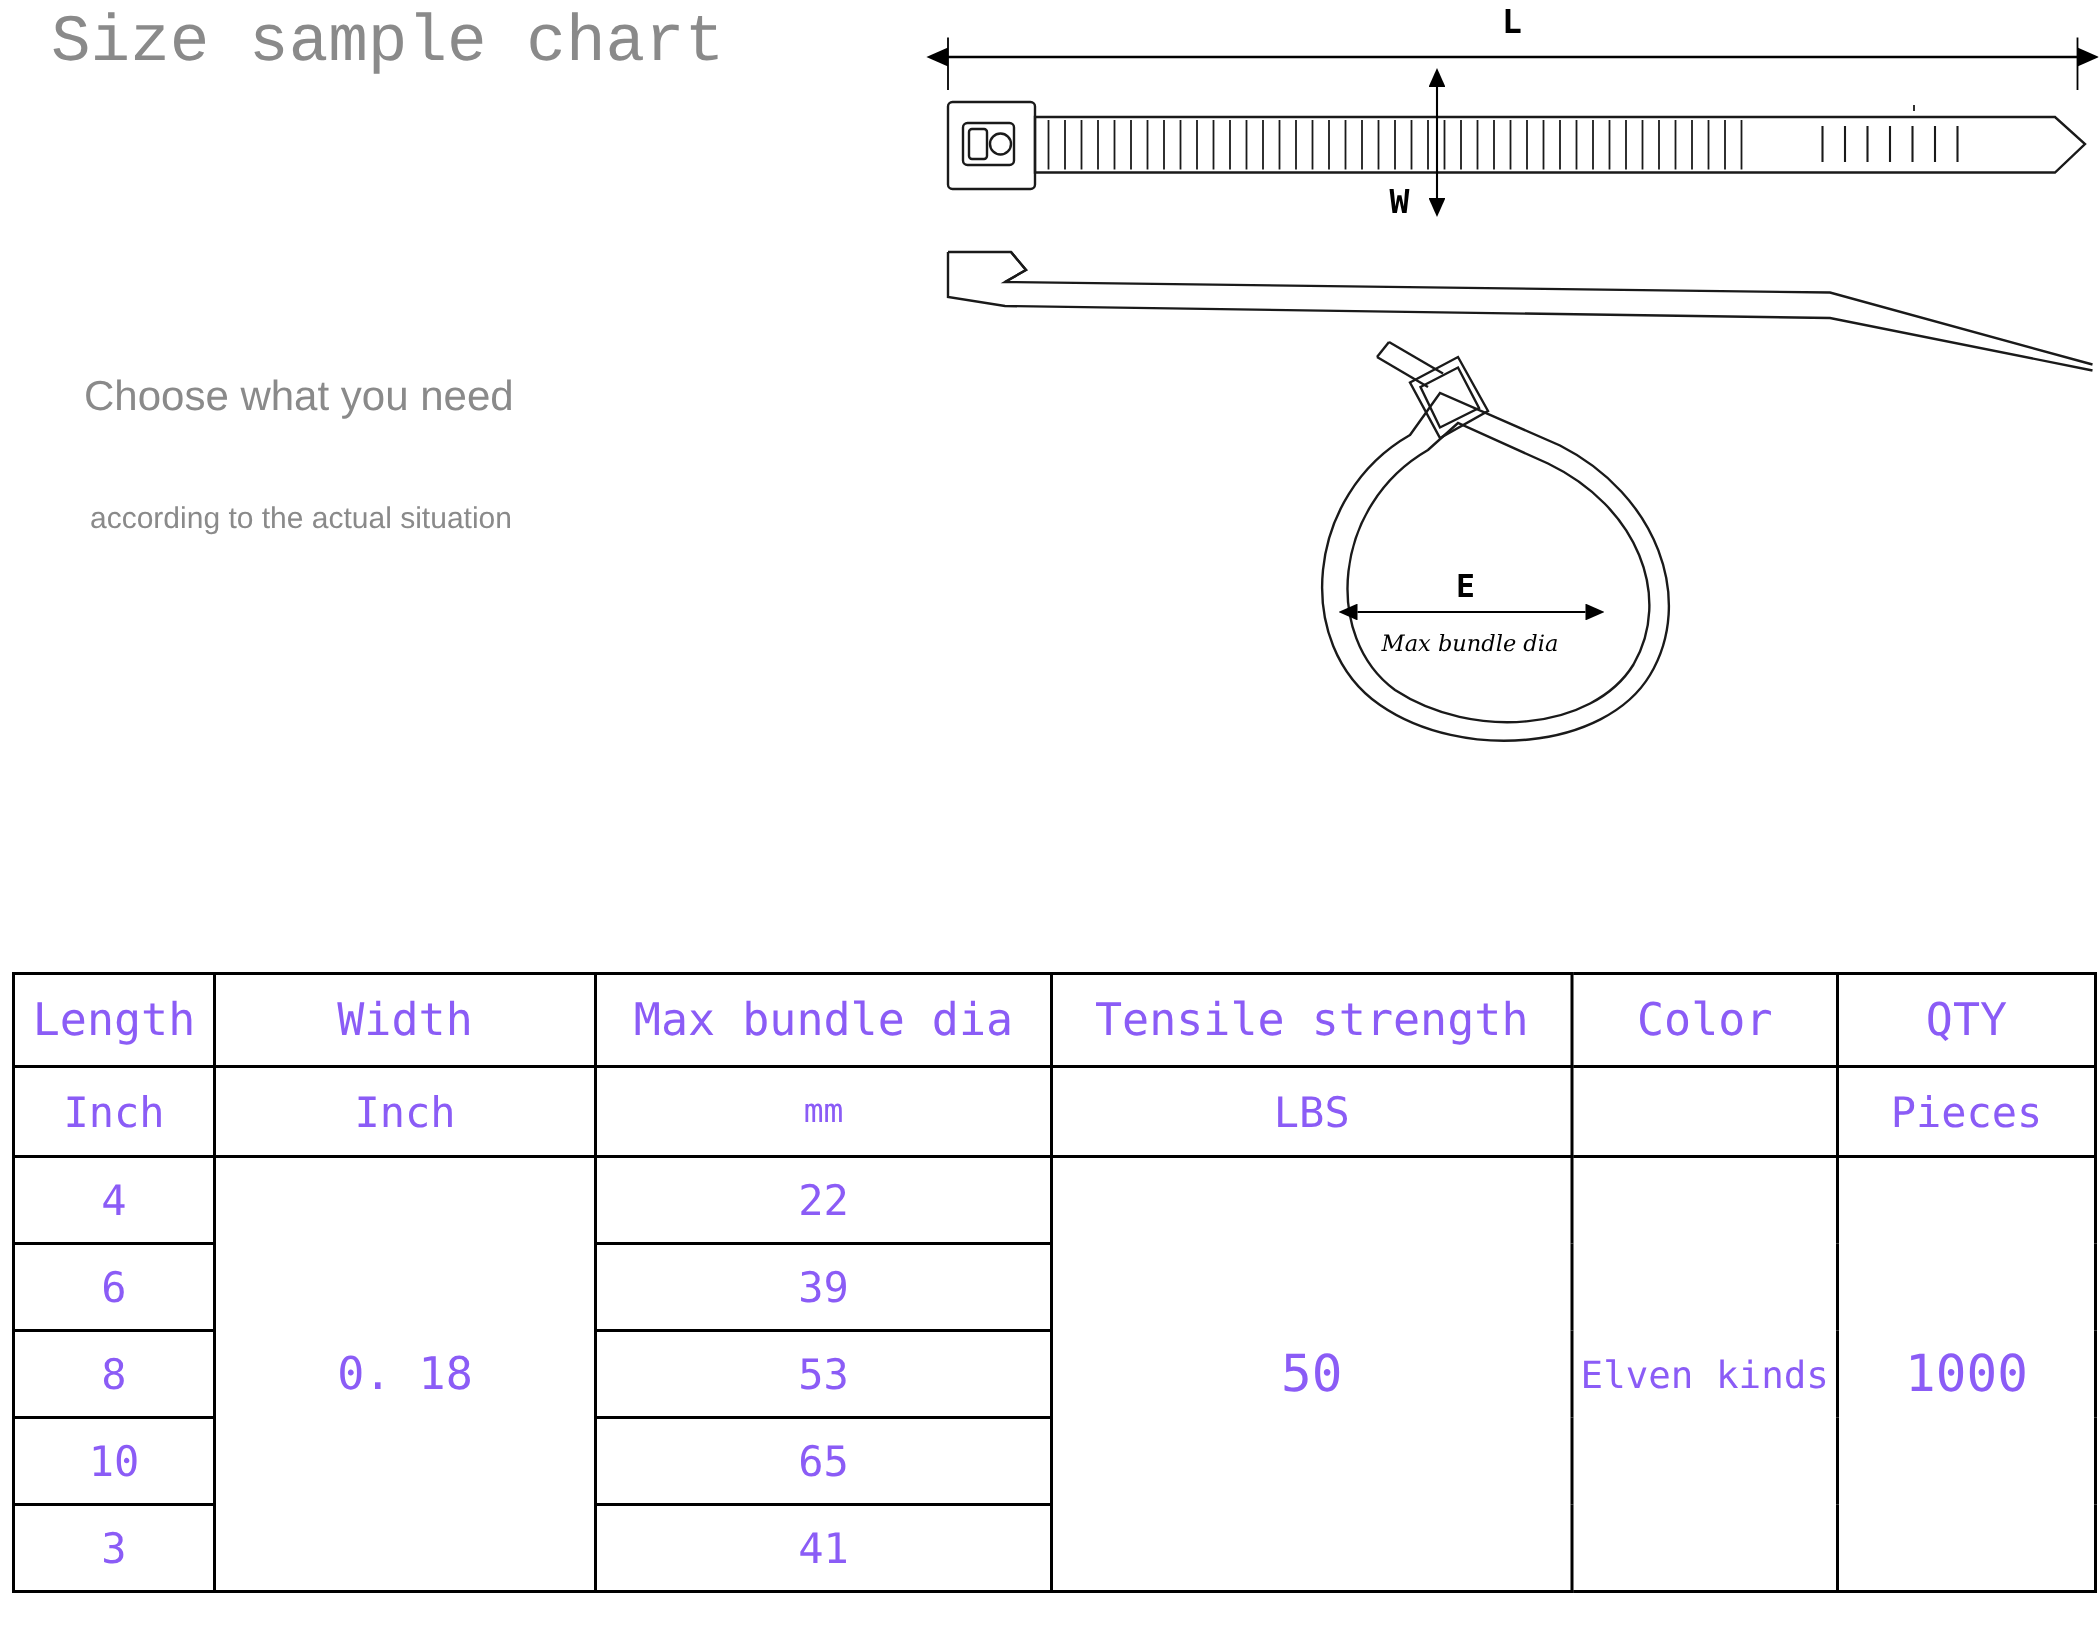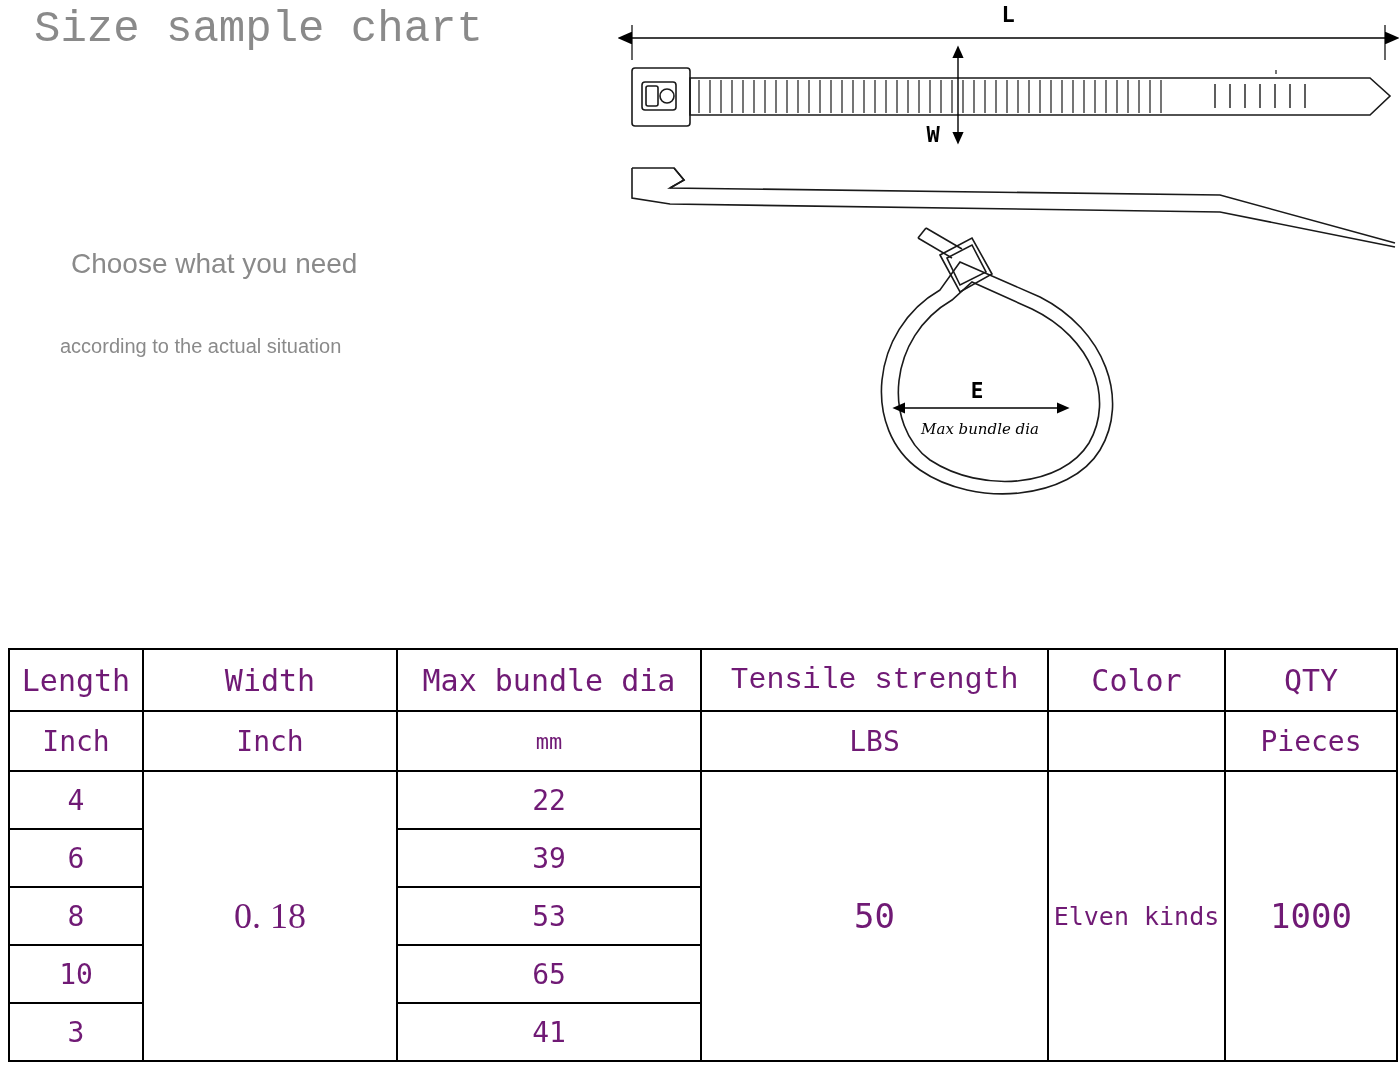--- a/index.html
+++ b/index.html
@@ -21,21 +21,21 @@
     left: 34px;
     top: 4px;
     font-size: 44px;
     color: #8a8a8a;
     font-family: Liberation Mono, monospace;
     letter-spacing: 0px;
     white-space: nowrap;
   }
   #caption-1 {
     position: absolute;
-    left: 71px;
+    left: 56px;
     top: 248px;
     font-size: 28px;
     color: #8a8a8a;
     white-space: nowrap;
   }
   #caption-2 {
     position: absolute;
     left: 60px;
     top: 335px;
     font-size: 20px;
@@ -59,36 +59,36 @@
     top: 648px;
     width: 1380px;
     border-collapse: collapse;
     table-layout: fixed;
     font-family: "DejaVu Sans Mono", monospace;
   }
   #spec-table td, #spec-table th {
     border: 2px solid #000000;
     text-align: center;
     vertical-align: middle;
-    color: #701a75;
+    color: #8b5cf6;
     font-weight: normal;
     padding: 0;
   }
   #spec-table tr { height: 58px; }
   .hdr-main { font-size: 30px; height: 60px; }
   .hdr-unit { font-size: 28px; height: 58px; }
   .unit-small { font-size: 22px; }
   .cell-num { font-size: 28px; }
   .cell-big { font-size: 34px; }
-  .cell-mid { font-size: 36px; font-family: Liberation Serif, serif; }
+  .cell-mid { font-size: 30px; }
   .cell-color { font-size: 25px; margin-top: 48px; }
   .col-length { width: 132px; }
   .col-width { width: 252px; }
   .col-dia { width: 302px; }
-  .col-tensile { width: 345px; font-family: Liberation Mono, monospace; }
+  .col-tensile { width: 345px; }
   .col-color { width: 175px; }
   .col-qty { width: 170px; }
 </style>
 </head>
 <body>
 
 <div id="title">Size sample chart</div>
 <div id="caption-1">Choose what you need</div>
 <div id="caption-2">according to the actual situation</div>
 

